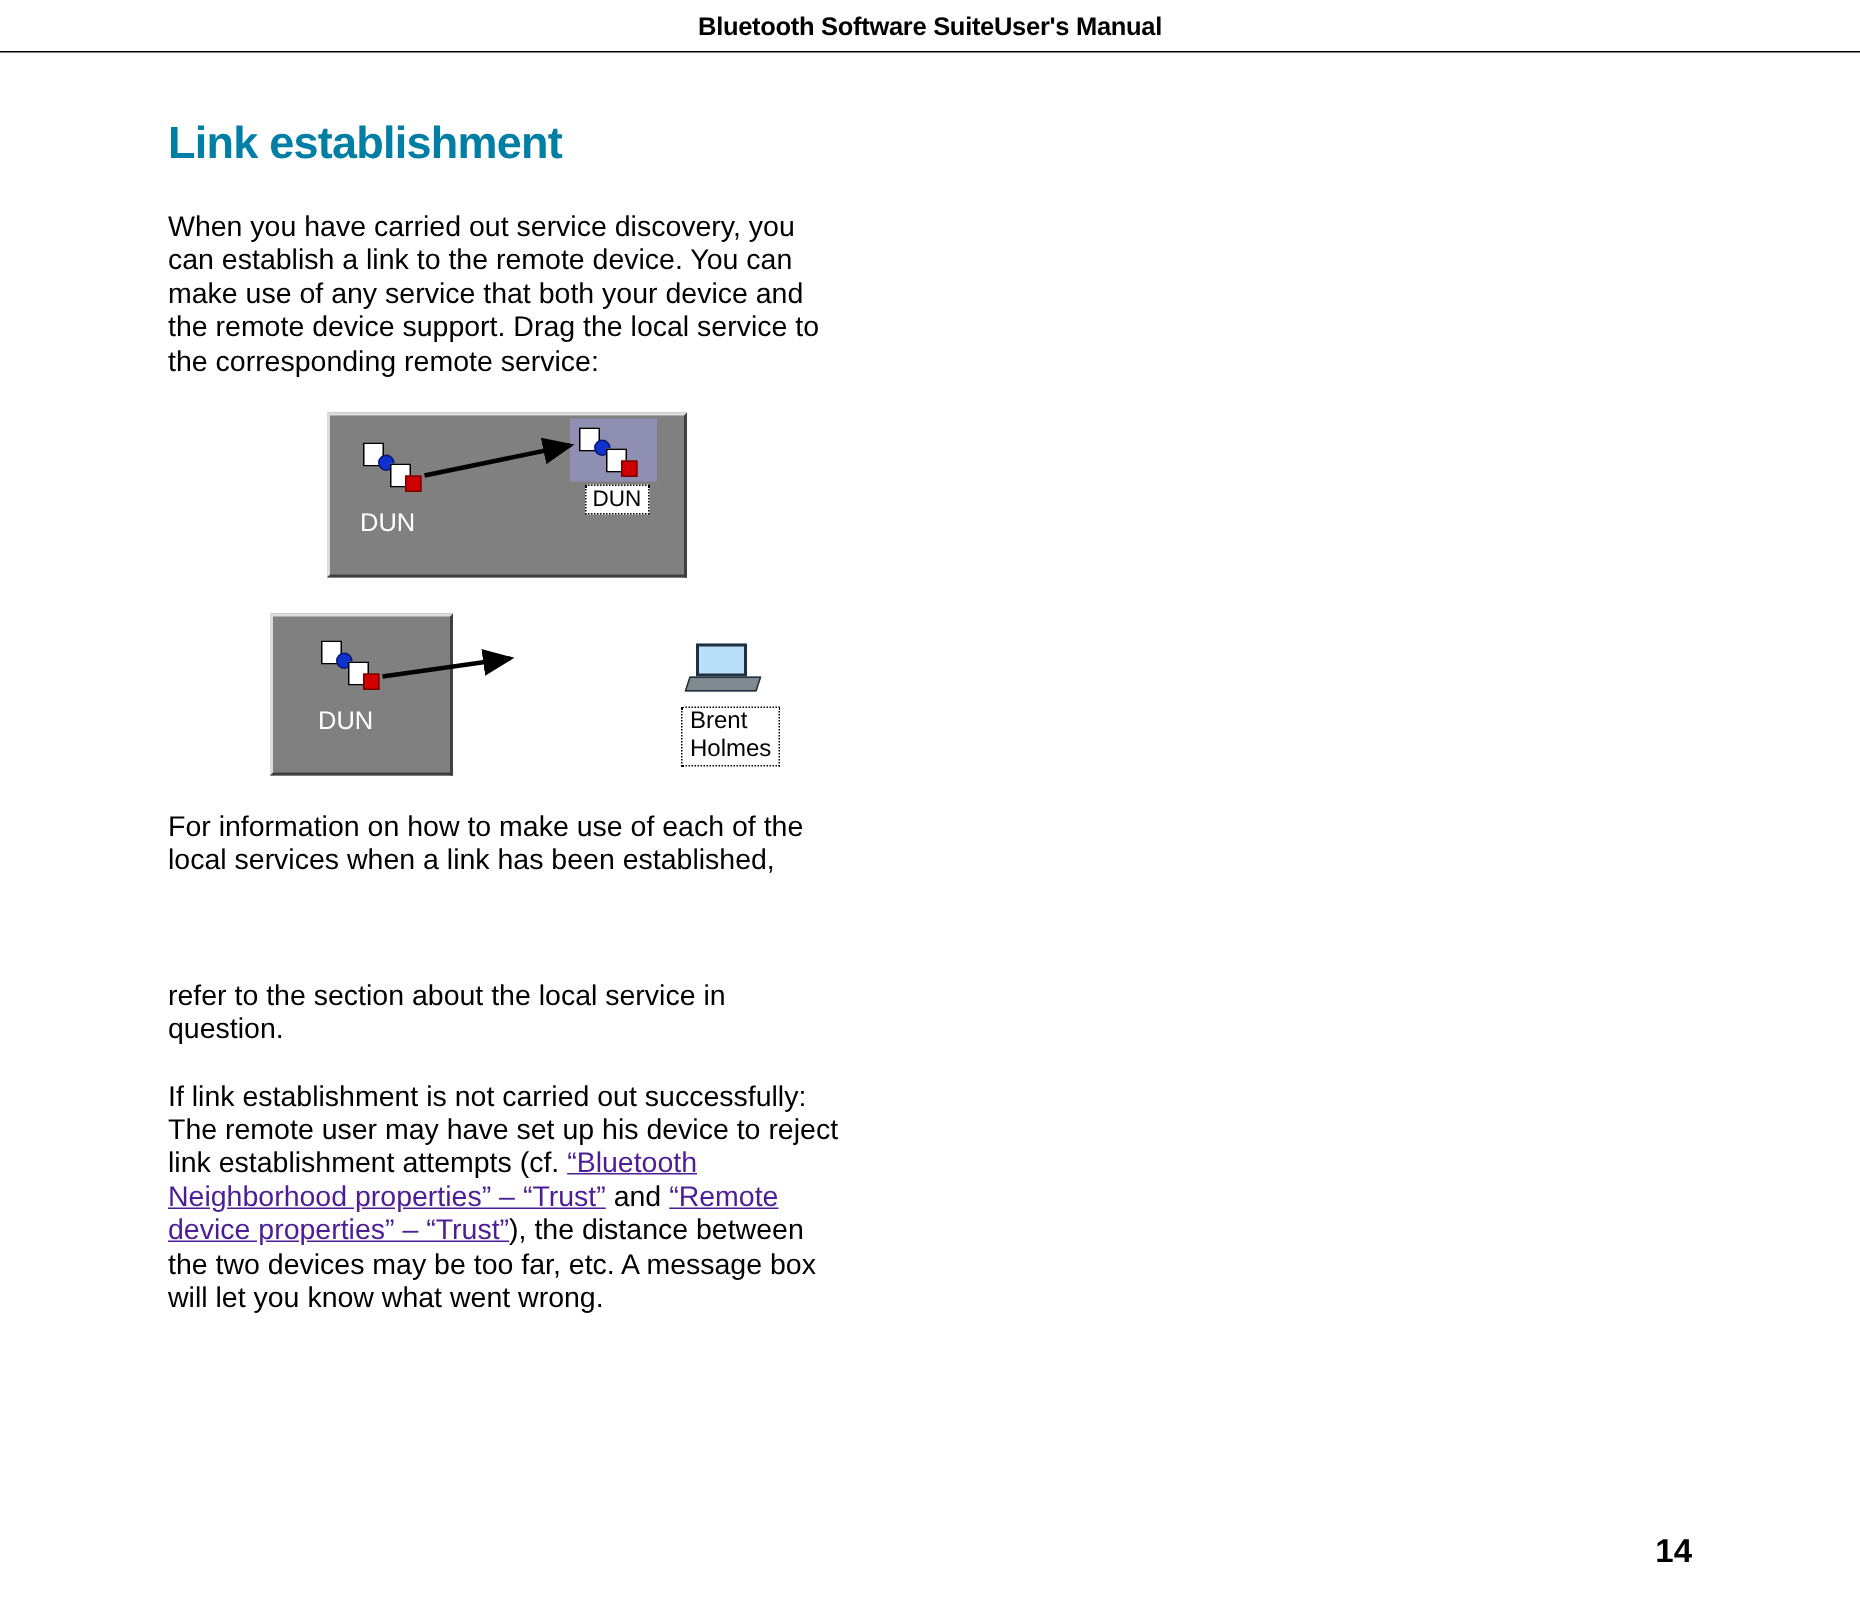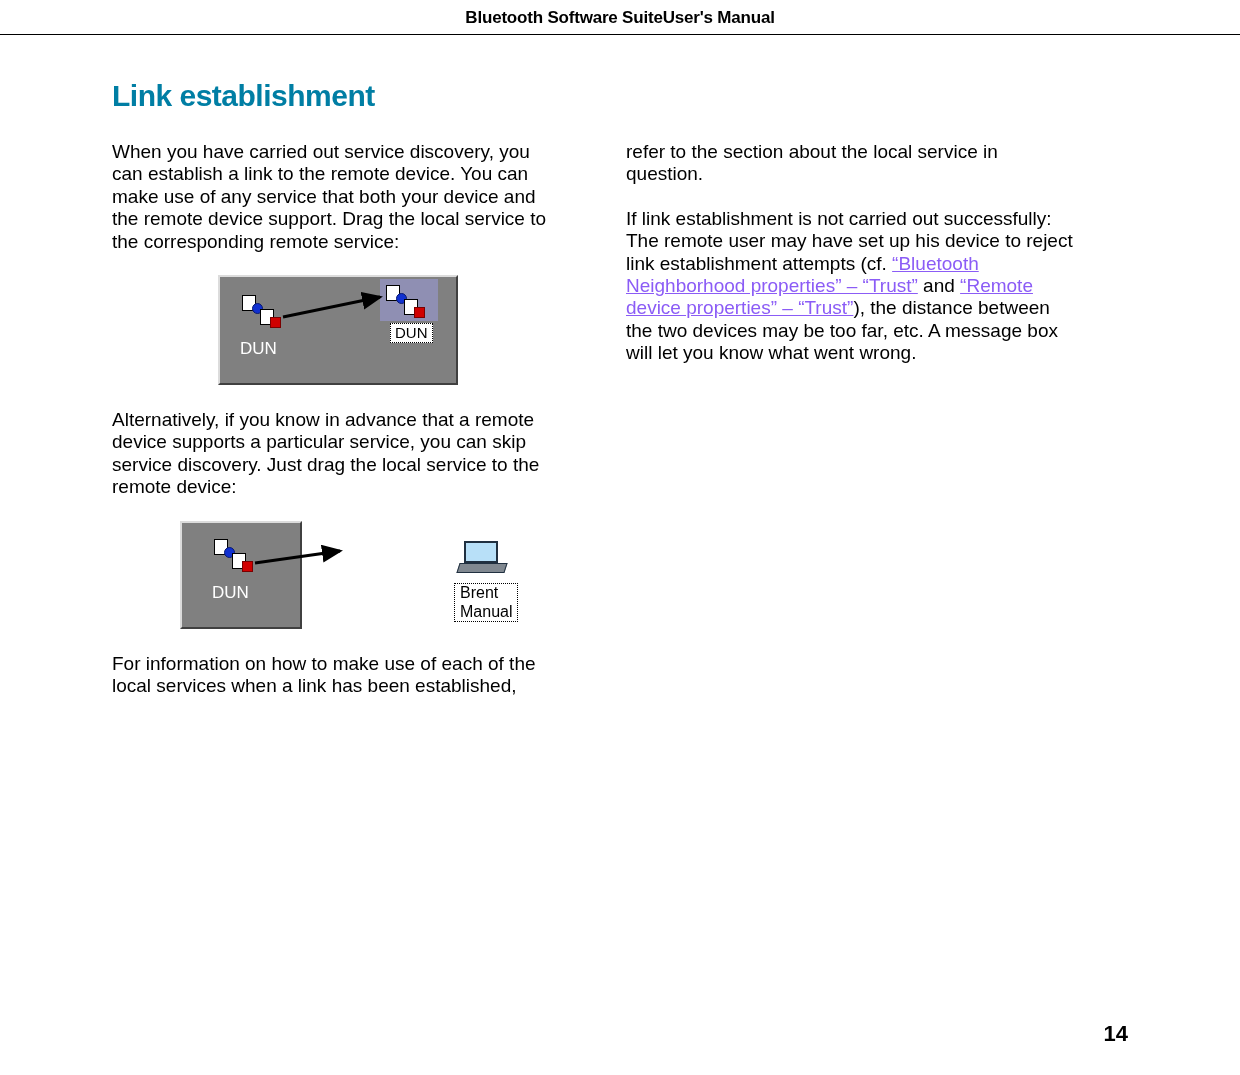--- a/index.html
+++ b/index.html
@@ -30,29 +30,30 @@
       font-weight: bold;
       font-stretch: condensed;
       font-size: 30px;
       color: #007ea4;
       letter-spacing: -0.5px;
       margin-bottom: 28px;
     }
     .columns {
       display: flex;
       gap: 62px;
+      flex-direction: column;
     }
     .col {
       width: 452px;
       font-size: 19px;
       line-height: 1.18;
     }
     .col p { margin-bottom: 22px; }
     .col p.tight { margin-bottom: 6px; }
-    .link { color: #8b5cf6; text-decoration: underline; cursor: pointer; }
+    .link { color: #4c1d95; text-decoration: underline; cursor: pointer; }
     .figure {
       display: flex;
       justify-content: center;
       margin: 6px 0 24px 0;
     }
     
     .fig1 {
       width: 240px; height: 110px;
       background: #808080;
       border: 2px solid #dcdcdc;
@@ -198,21 +199,20 @@
             <defs>
                 <marker id="ah1" markerWidth="8" markerHeight="8" refX="6" refY="3" orient="auto">
               <path d="M0,0 L7,3 L0,6 Z" fill="#000"></path>
                 </marker>
               </defs>
             <line x1="3" y1="26" x2="100" y2="6" stroke="#000" stroke-width="3" marker-end="url(#ah1)"></line>
           </svg>
         </div>
       </div>
 
-      <p>Alternatively, if you know in advance that a remote device supports a particular service, you can skip service discovery. Just drag the local service to the remote device:</p>
 
       <div class="figure">
         <div class="fig2">
           <div class="graybox">
             <div class="icon-stack stack">
               <span class="win9x-icon blue a">
                   <span class="doc"></span>
                   <span class="shape"></span>
                 </span>
               <span class="win9x-icon b">
@@ -220,21 +220,21 @@
                   <span class="shape"></span>
                 </span>
             </div>
             <div class="label-dun">DUN</div>
           </div>
           <div class="whitebox">
             <div class="laptop">
               <div class="screen"></div>
                 <div class="base"></div>
             </div>
-            <div class="label-right">Brent Manual</div>
+            <div class="label-right">Brent Holmes</div>
           </div>
           <svg class="arrow" width="96" height="30">
             <defs>
                 <marker id="ah2" markerWidth="8" markerHeight="8" refX="6" refY="3" orient="auto">
               <path d="M0,0 L7,3 L0,6 Z" fill="#000"></path>
                 </marker>
               </defs>
             <line x1="3" y1="20" x2="88" y2="8" stroke="#000" stroke-width="3" marker-end="url(#ah2)"></line>
           </svg>
         </div>

